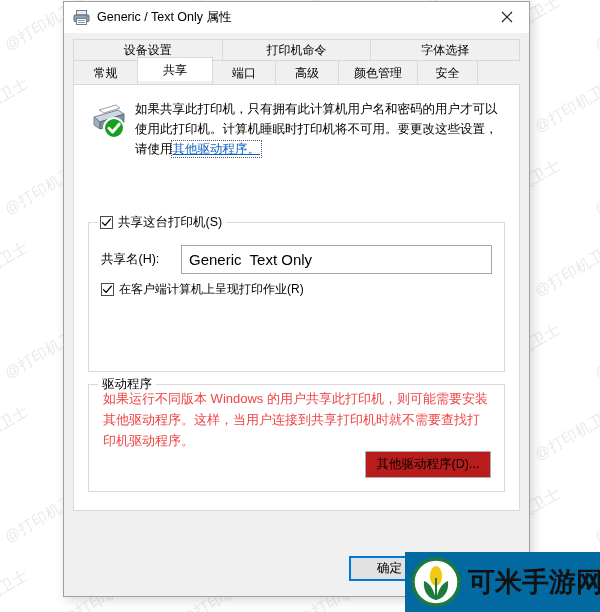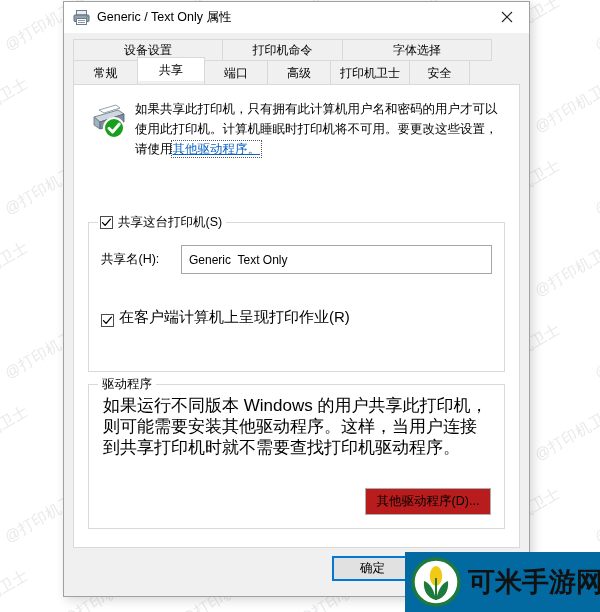--- a/index.html
+++ b/index.html
@@ -216,32 +216,32 @@
     width: 80px;
     flex: none;
   }
   #sharename-input {
     flex: 1;
     height: 29px;
     border: 1px solid #a6a6a6;
     background: #ffffff;
     box-sizing: border-box;
     font-family: "Liberation Sans", "DejaVu Sans", sans-serif;
-    font-size: 12px;
+    font-size: 15px;
     color: #000;
     padding: 0 7px;
     outline: none;
   }
   .row-render {
     position: absolute;
-    top: 85px;
+    top: 58px;
     left: 12px;
     display: flex;
-    align-items: flex-end;
-    font-size: 15px;
+    align-items: center;
+    font-size: 12px;
     cursor: default;
   }
 
   
   #driver-group {
     position: absolute;
     left: 14px;
     top: 299px;
     right: 14px;
     bottom: 18px;
@@ -251,26 +251,26 @@
   #driver-group .group-caption-plain {
     position: absolute;
     top: -9px;
     left: 9px;
     background: #ffffff;
     padding: 0 4px;
     font-size: 12.5px;
   }
   #driver-text {
     position: absolute;
-    top: 10px;
+    top: 3px;
     left: 14px;
     right: 14px;
-    font-size: 17px;
+    font-size: 13px;
     line-height: 21px;
-    color: #000000;
+    color: #ef4444;
   }
   #additional-drivers-btn {
     position: absolute;
     right: 13px;
     bottom: 13px;
     width: 126px;
     height: 27px;
     background: #b91c1c;
     border: 1px solid #adadad;
     box-sizing: border-box;
@@ -283,21 +283,22 @@
 
   
   #footer {
     height: 48px;
     min-height: 48px;
     display: flex;
     align-items: center;
     justify-content: flex-end;
     padding: 0 11px 8px 0;
     box-sizing: border-box;
-    gap: 24px;
+    gap: 7px;
+    margin-top: 37px;
   }
   .dlg-btn {
     width: 81px;
     height: 25px;
     background: #e1e1e1;
     border: 1px solid #adadad;
     box-sizing: border-box;
     font-family: "Liberation Sans", "DejaVu Sans", sans-serif;
     font-size: 12.5px;
     color: #000;
@@ -413,42 +414,42 @@
         <line x1="11" y1="1" x2="1" y2="11" stroke="#222" stroke-width="1.1"></line>
       </svg>
     </div>
   </div>
 
   <div id="tabstrip">
     <div class="tab-row row1">
         <div class="tab" style="width: 150px;">
           <span>设备设置</span>
         </div>
-        <div class="tab" style="width: 121px;">
+        <div class="tab" style="width: 150px;">
           <span>打印机命令</span>
         </div>
         <div class="tab" style="width: 150px;">
           <span>字体选择</span>
         </div>
       </div>
     <div class="tab-row row2">
         <div class="tab" style="width: 65px;">
           <span>常规</span>
         </div>
-        <div class="tab selected" style="width: 68px;">
+        <div class="tab selected" style="width: 76px;">
           <span>共享</span>
         </div>
         <div class="tab" style="width: 64px;">
           <span>端口</span>
         </div>
         <div class="tab" style="width: 64px;">
           <span>高级</span>
         </div>
         <div class="tab" style="width: 80px;">
-          <span>打印机卫士</span>
+          <span>颜色管理</span>
         </div>
         <div class="tab" style="width: 61px;">
           <span>安全</span>
         </div>
       </div>
   </div>
 
   <div id="panel">
 
     <div id="info-block">

